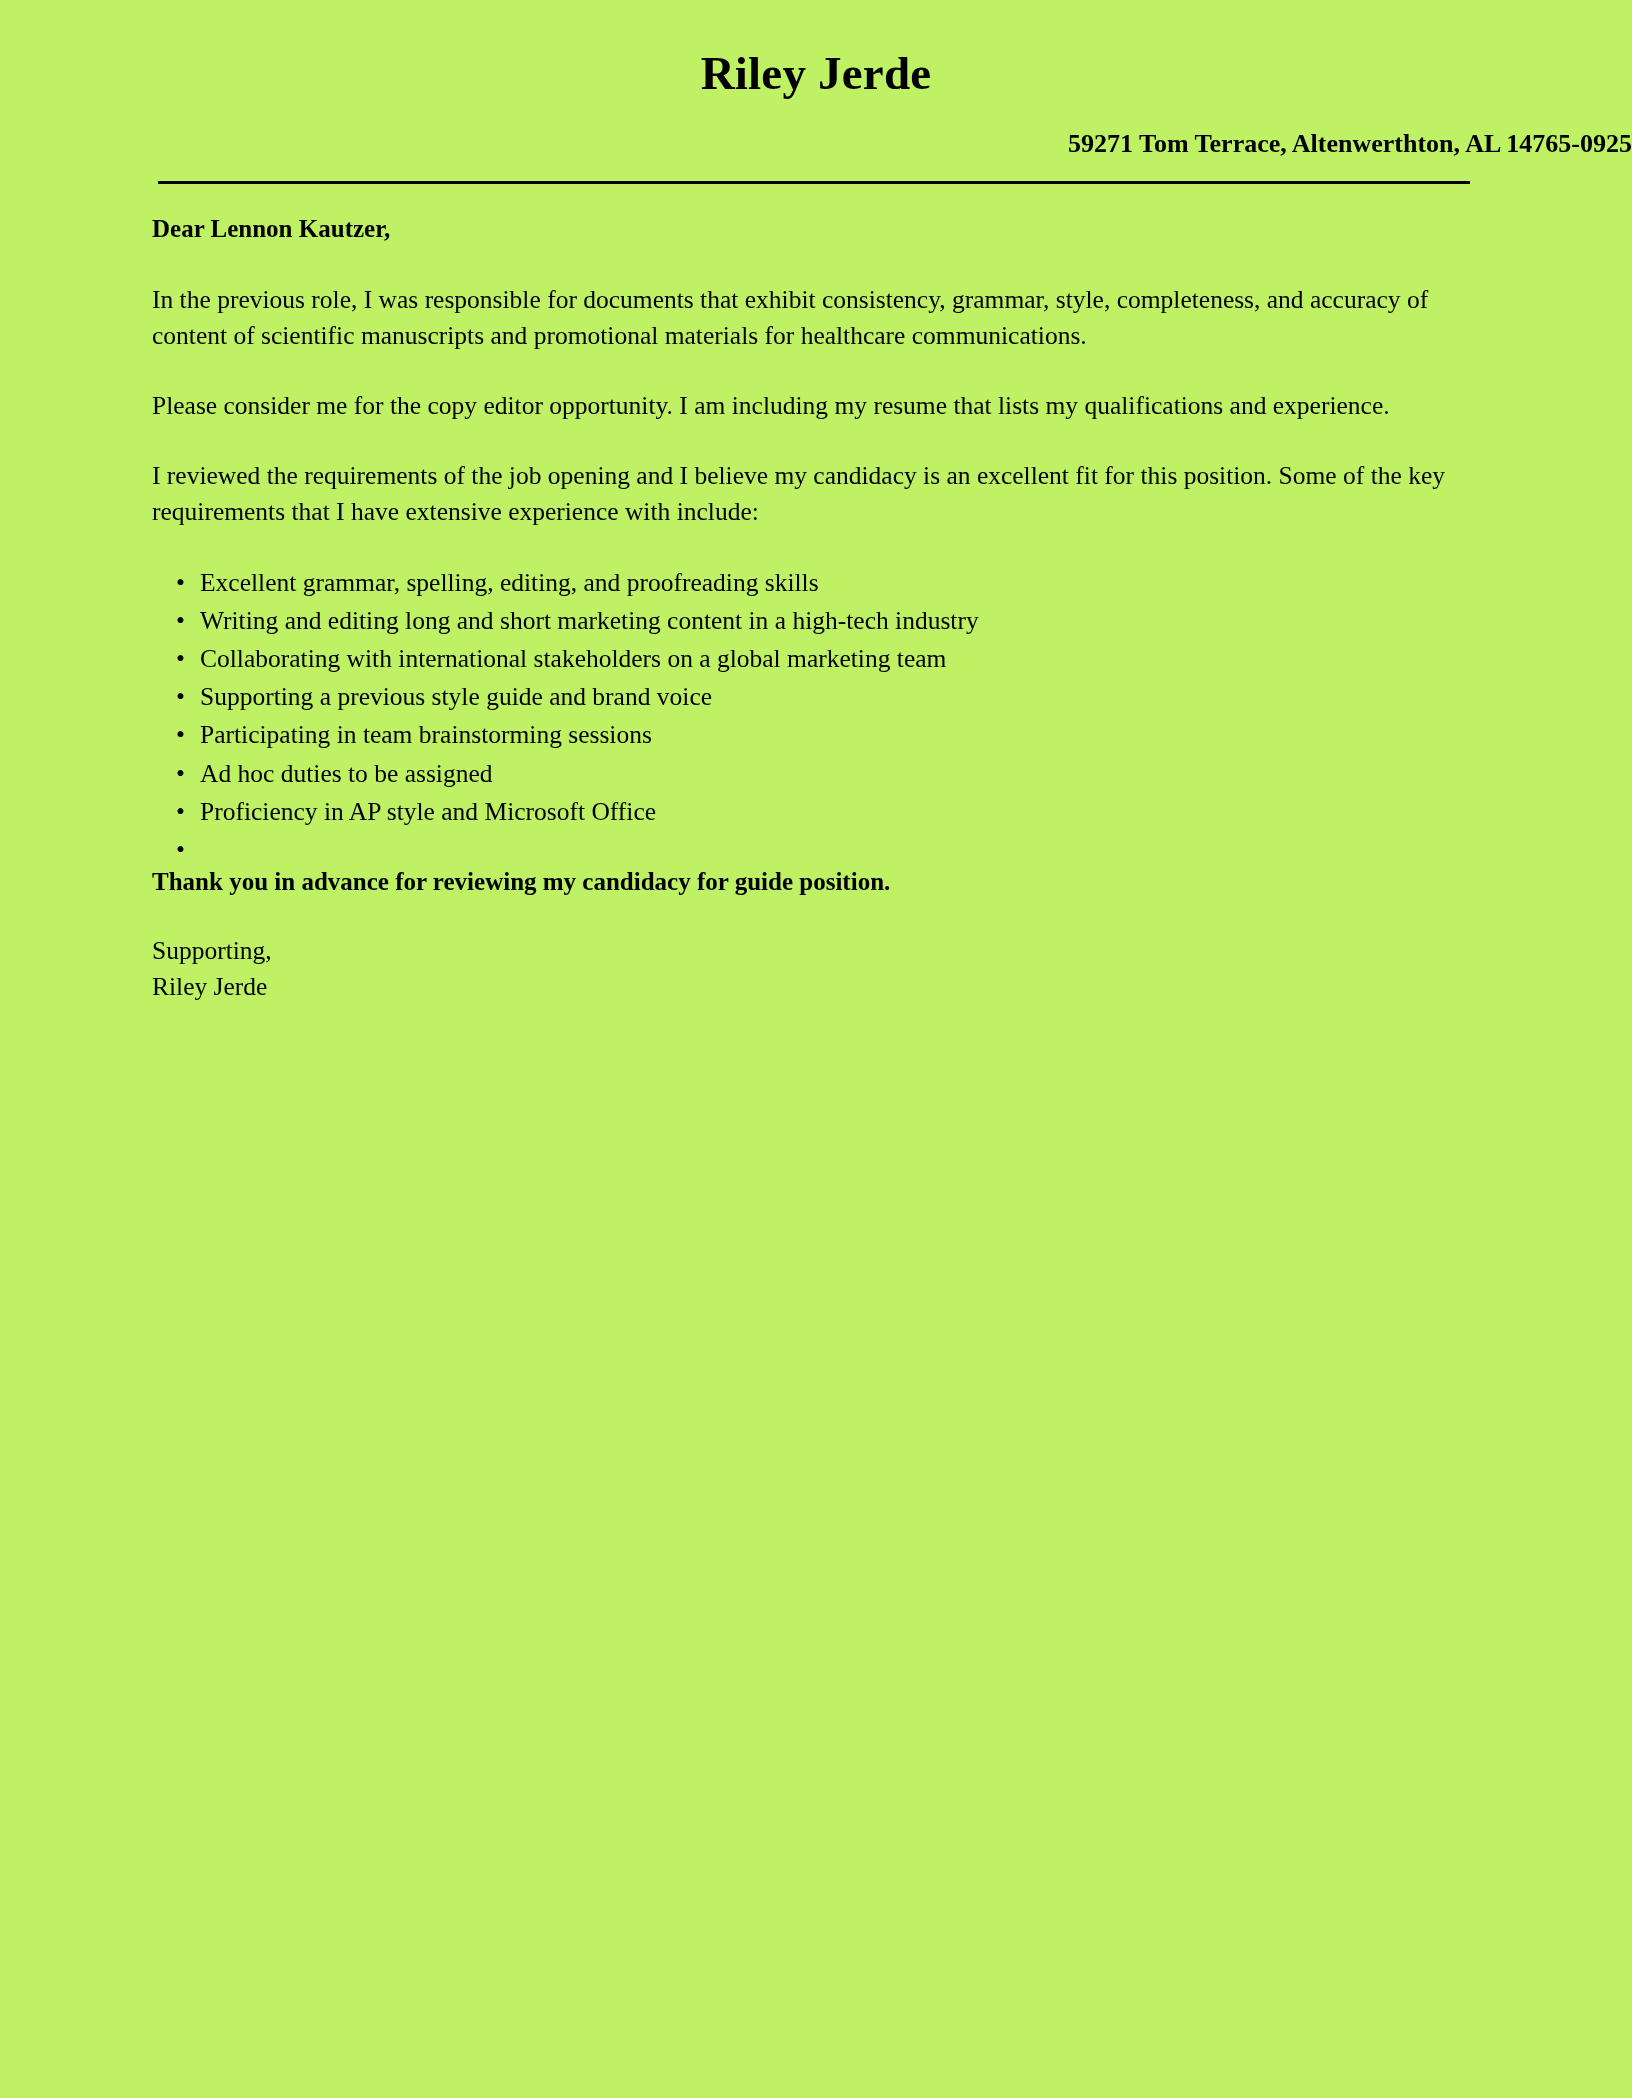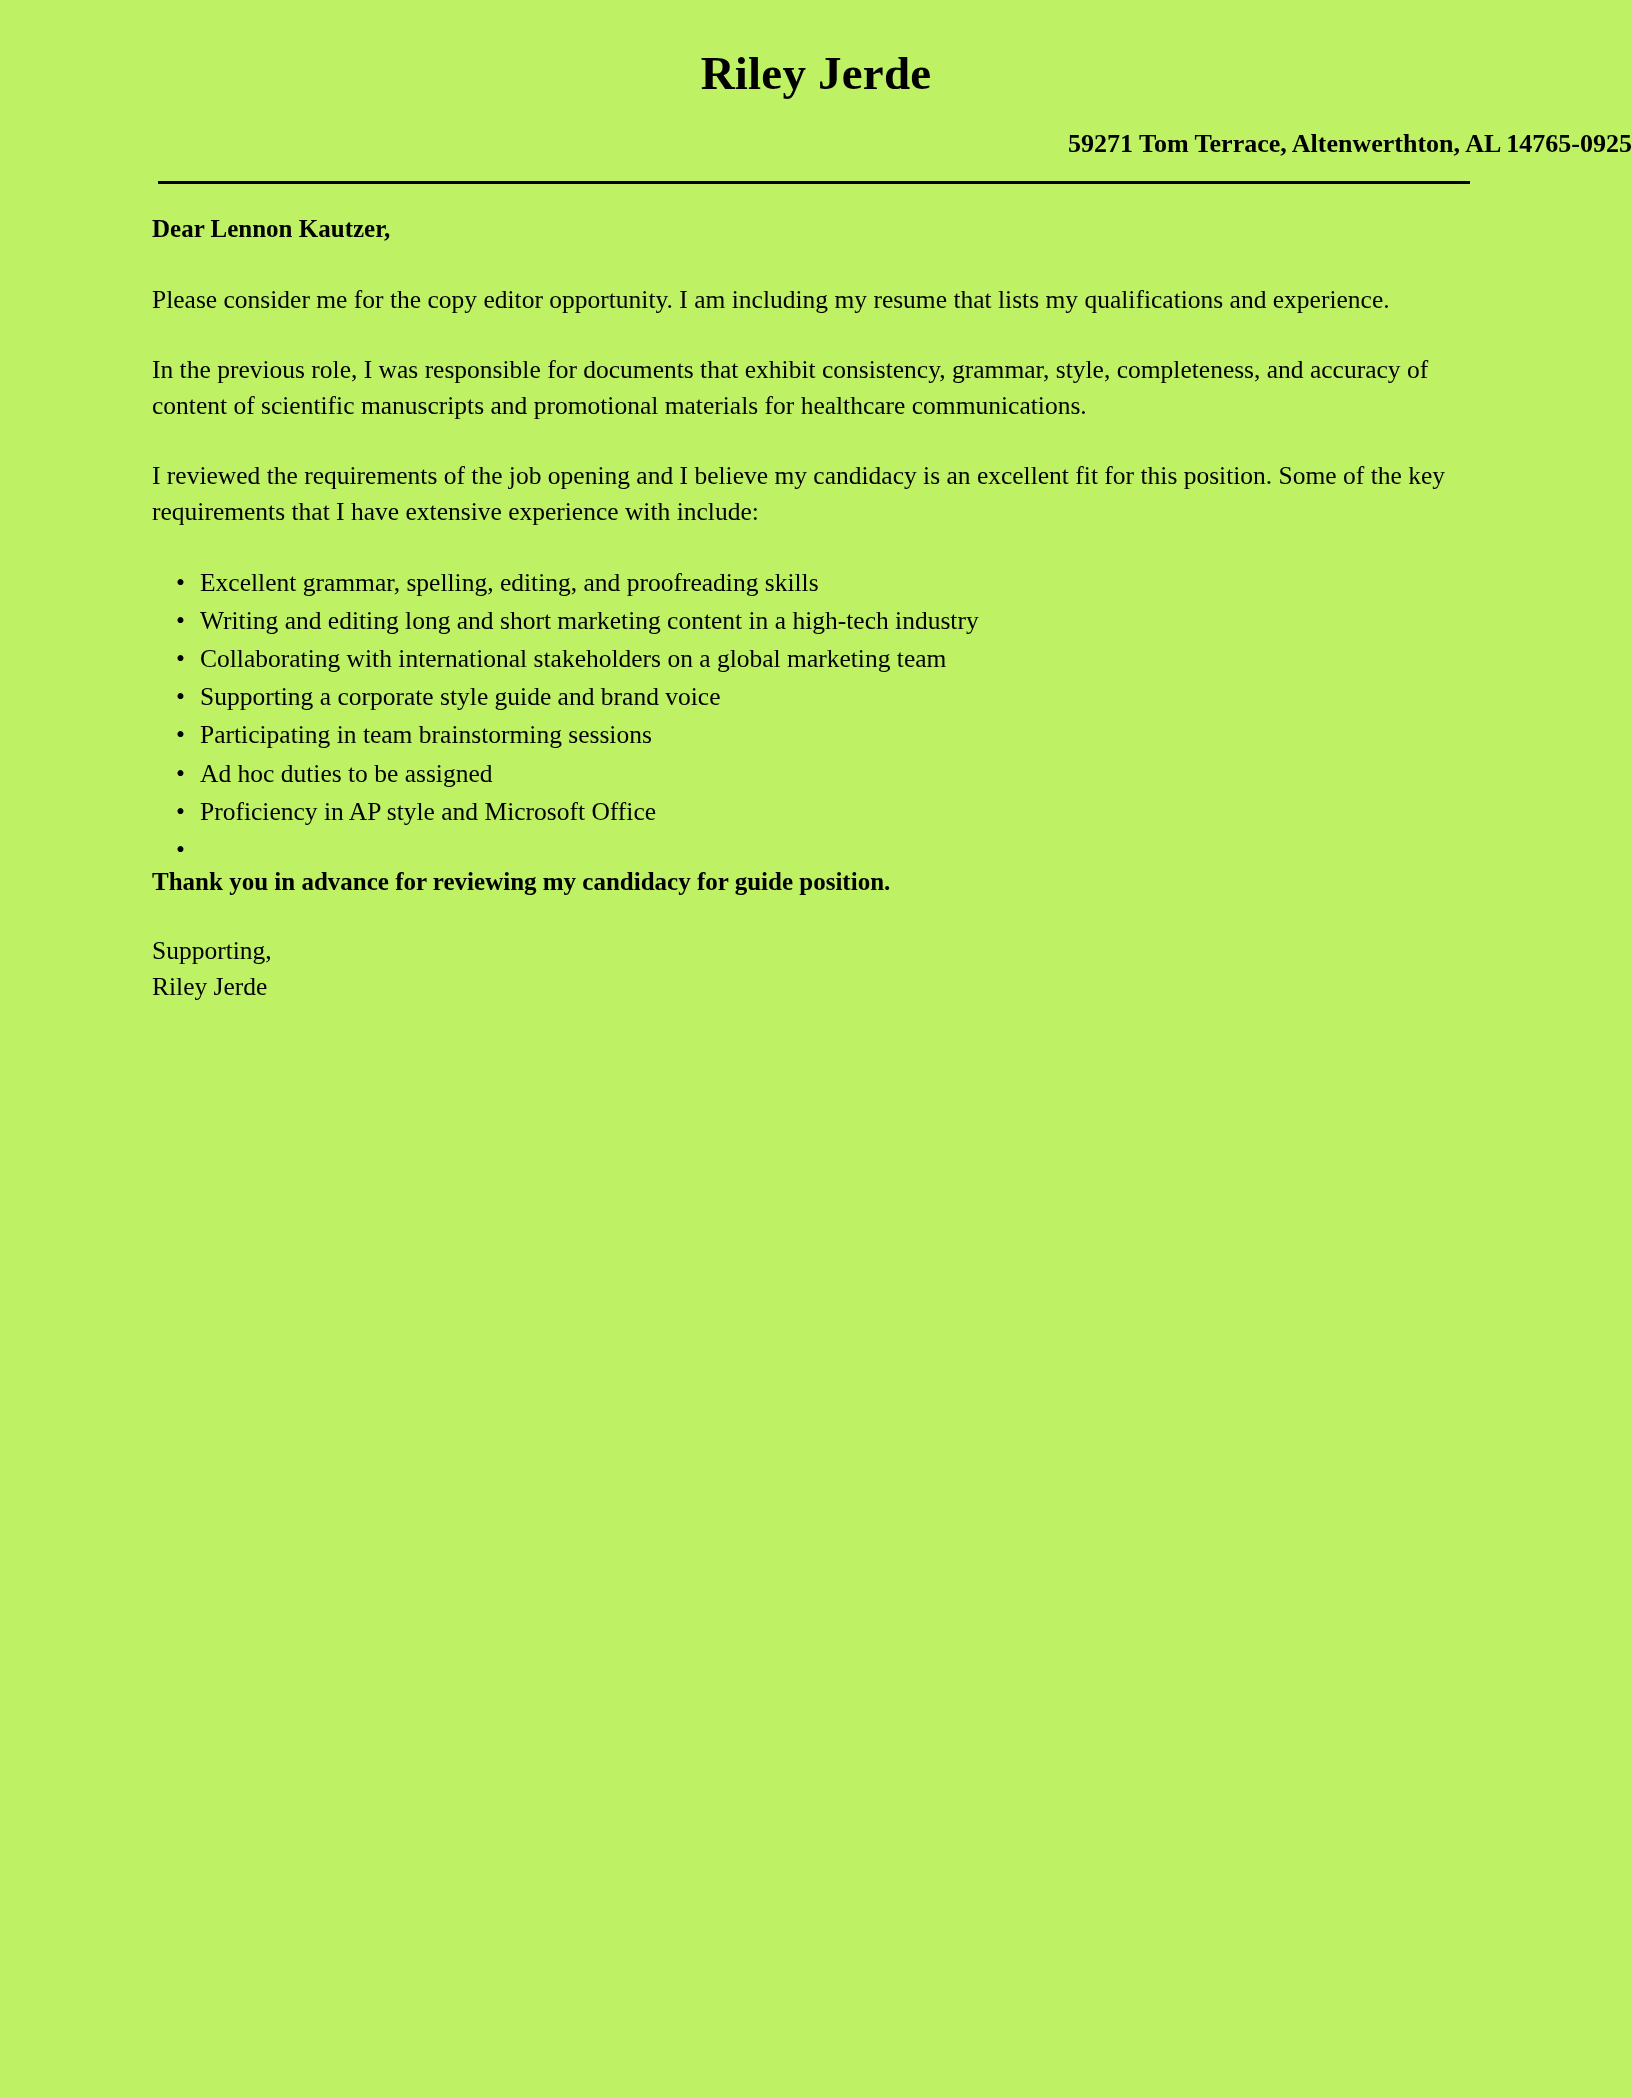--- a/index.html
+++ b/index.html
@@ -100,42 +100,42 @@
     <h1 class="applicant-name">Riley Jerde</h1>
     <div class="applicant-address">59271 Tom Terrace, Altenwerthton, AL 14765-0925</div>
   </div>
 
   <div class="head-rule"></div>
 
   <div class="letter-body">
 
     <p class="salutation">Dear Lennon Kautzer,</p>
 
+    <p class="body-para">In the previous role, I was responsible for documents that exhibit consistency, grammar, style, completeness, and accuracy of content of scientific manuscripts and promotional materials for healthcare communications.</p>
+
     <p class="body-para">Please consider me for the copy editor opportunity. I am including my resume that lists my qualifications and experience.</p>
-
-    <p class="body-para">In the previous role, I was responsible for documents that exhibit consistency, grammar, style, completeness, and accuracy of content of scientific manuscripts and promotional materials for healthcare communications.</p>
 
     <p class="body-para">I reviewed the requirements of the job opening and I believe my candidacy is an excellent fit for this position. Some of the key requirements that I have extensive experience with include:</p>
 
     <ul class="req-list">
       <li class="req-item">
         <span class="bullet-dot">•</span>
         <span>Excellent grammar, spelling, editing, and proofreading skills</span>
       </li>
       <li class="req-item">
         <span class="bullet-dot">•</span>
         <span>Writing and editing long and short marketing content in a high-tech industry</span>
       </li>
       <li class="req-item">
         <span class="bullet-dot">•</span>
         <span>Collaborating with international stakeholders on a global marketing team</span>
       </li>
       <li class="req-item">
         <span class="bullet-dot">•</span>
-        <span>Supporting a corporate style guide and brand voice</span>
+        <span>Supporting a previous style guide and brand voice</span>
       </li>
       <li class="req-item">
         <span class="bullet-dot">•</span>
         <span>Participating in team brainstorming sessions</span>
       </li>
       <li class="req-item">
         <span class="bullet-dot">•</span>
         <span>Ad hoc duties to be assigned</span>
       </li>
       <li class="req-item">

